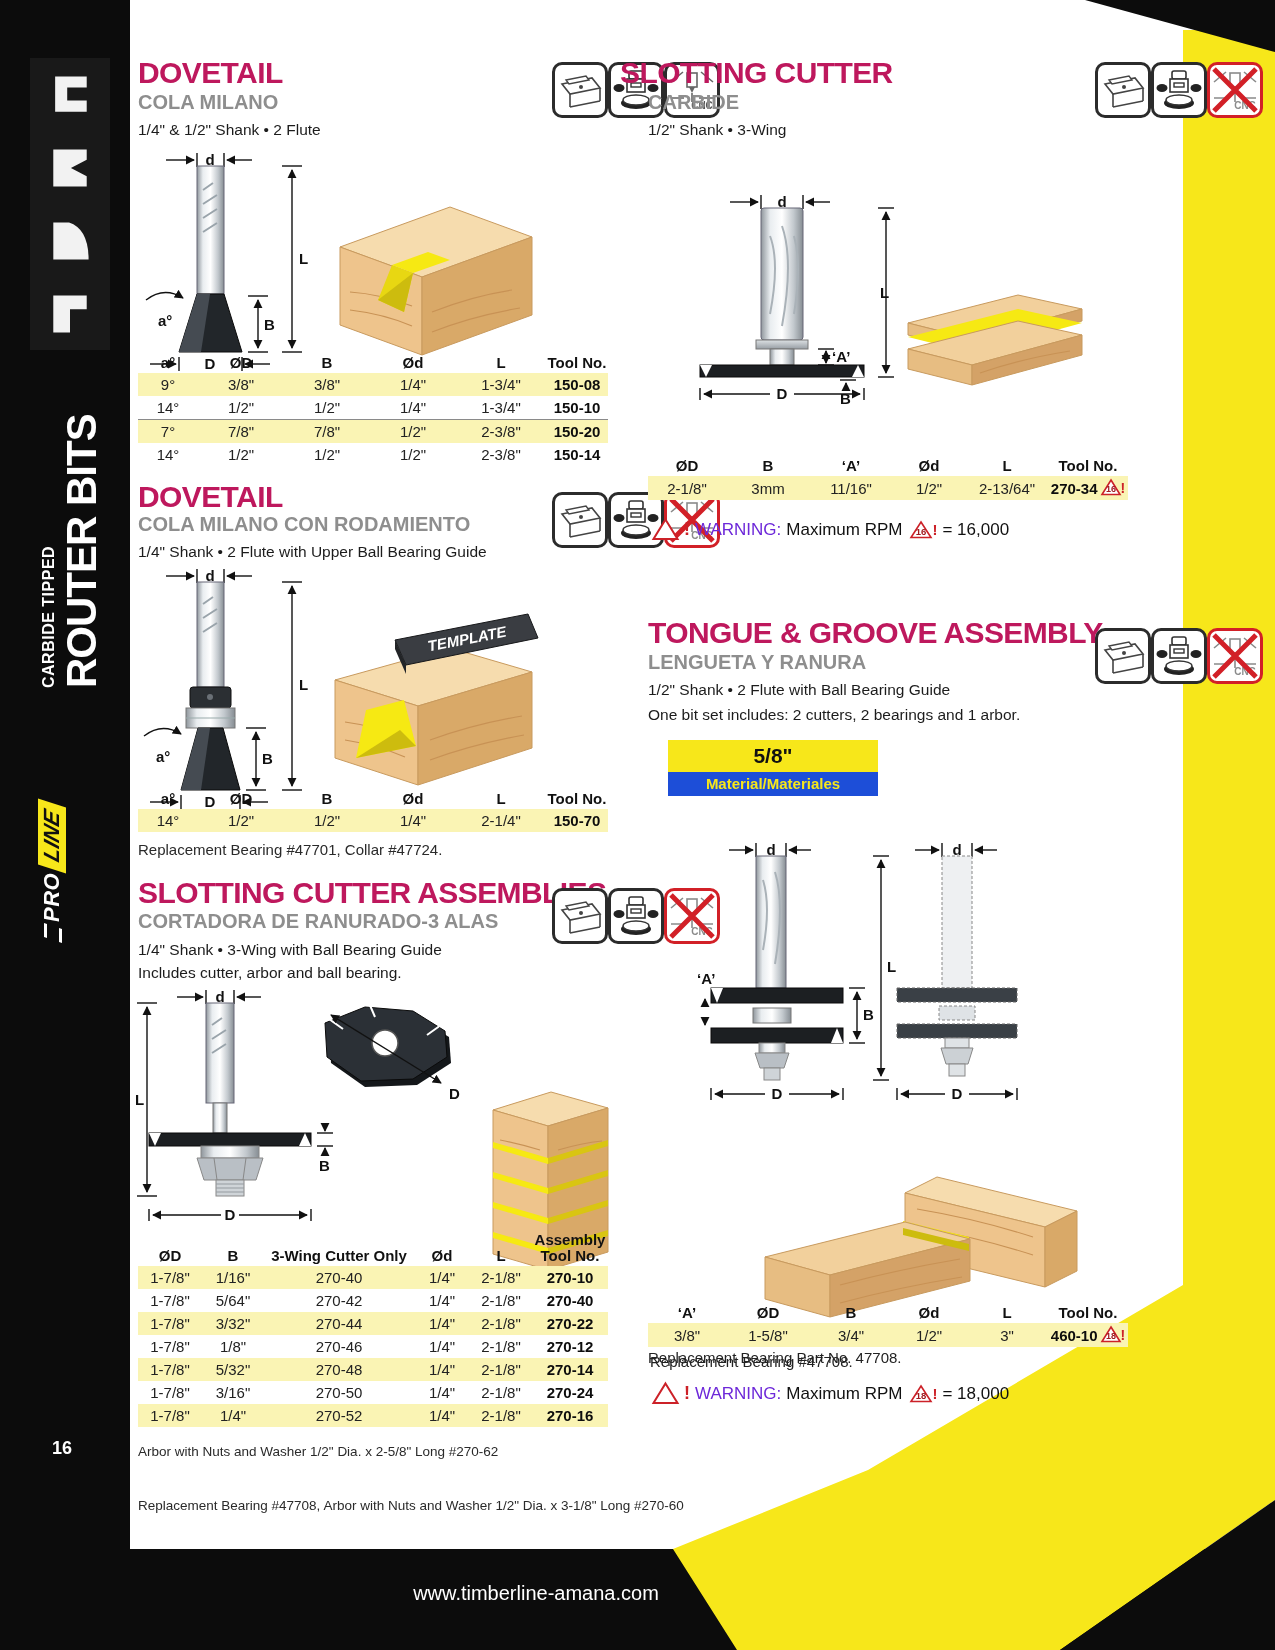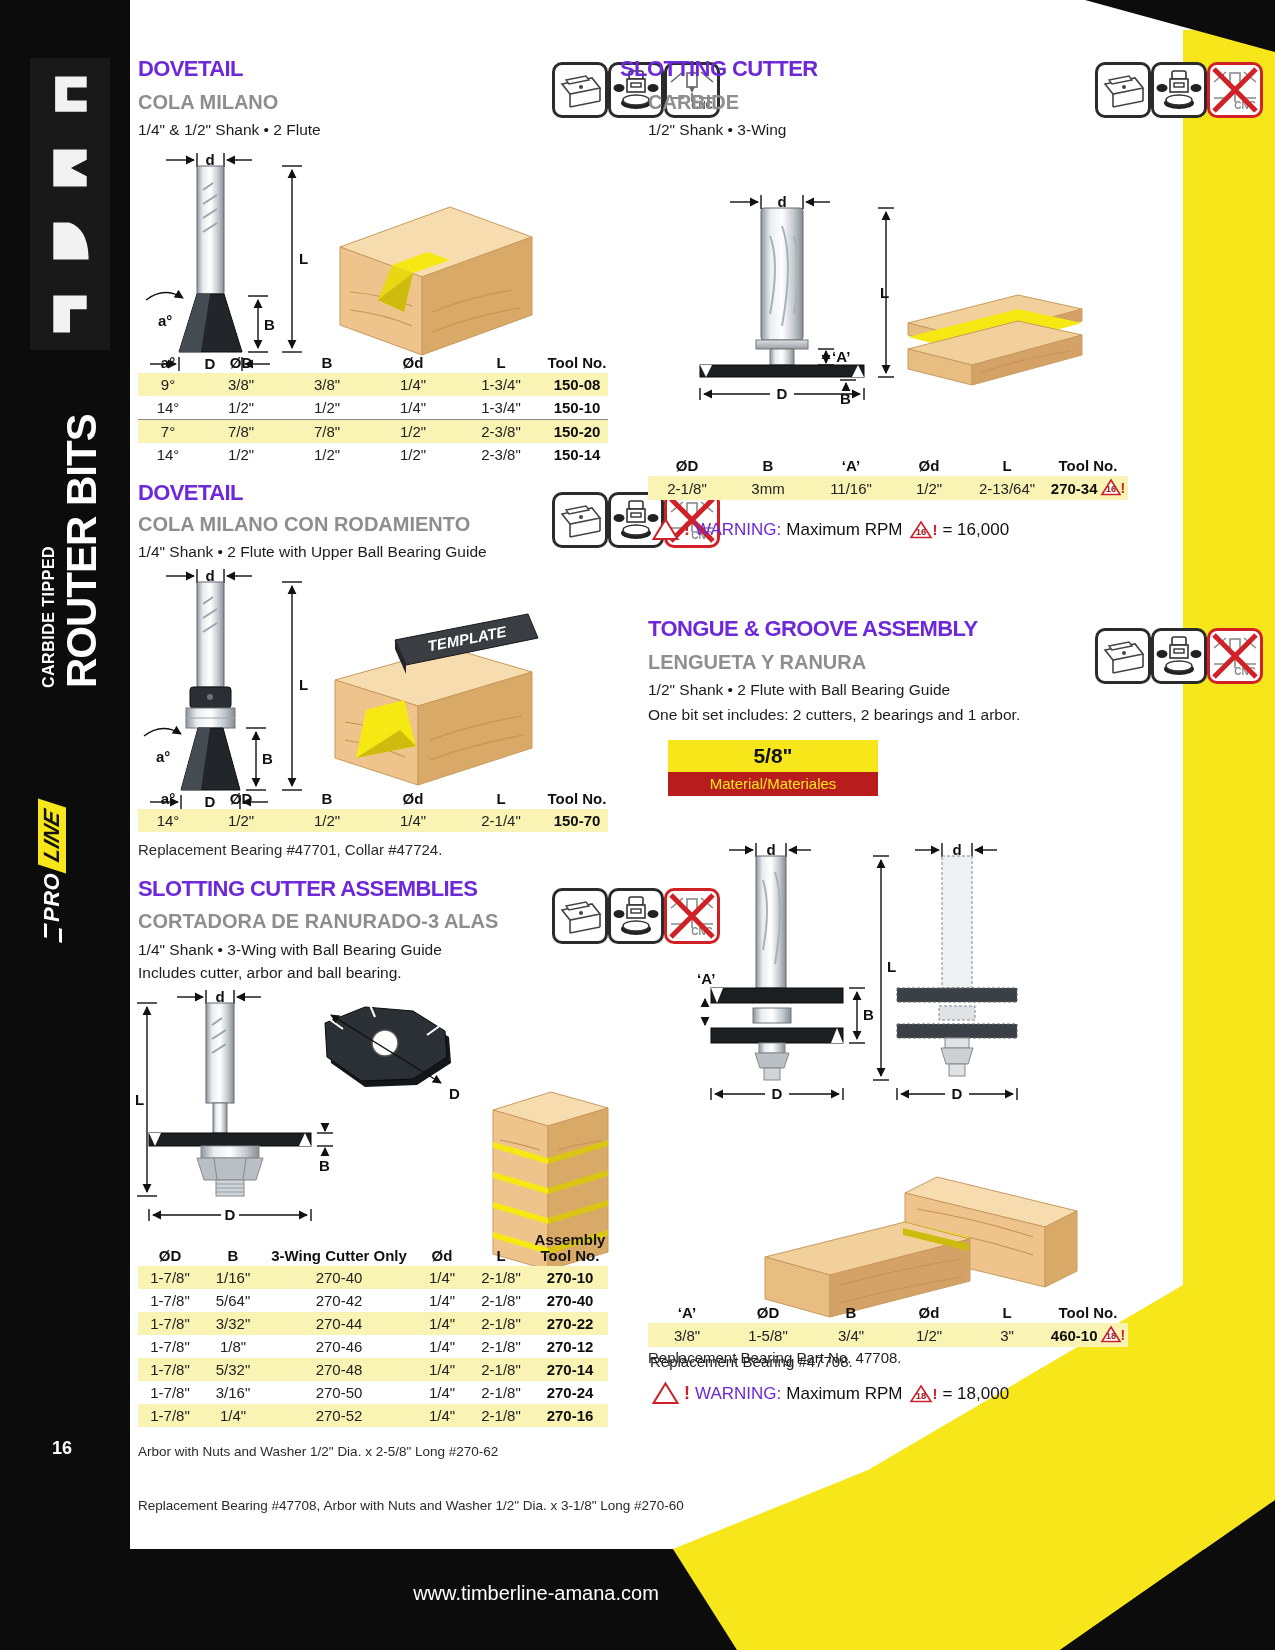--- a/index.html
+++ b/index.html
@@ -21,21 +21,21 @@
   .pagenum{left:52px;top:1438px;color:#fff;font-size:18px;font-weight:bold;z-index:3}
   .footerbar{left:0;top:1549px;width:1275px;height:101px;background:#0c0c0c;z-index:1}
   .yellowshape{left:0;top:0;width:1275px;height:1650px;background:#f7e71a;z-index:2;
     clip-path:polygon(1183px 30px,1275px 30px,1275px 1500px,1060px 1650px,737px 1650px,673px 1549px,868px 1470px,1183px 1285px)}
   .toptri{left:0;top:0;width:1275px;height:60px;background:#0c0c0c;z-index:3;
     clip-path:polygon(1085px 0px,1275px 0px,1275px 52px)}
   .cornertri{left:0;top:1480px;width:1275px;height:170px;background:#0c0c0c;z-index:3;
     clip-path:polygon(1060px 170px,1275px 20px,1275px 170px)}
   .footer-url{left:386px;top:1582px;width:300px;text-align:center;color:#fff;font-size:20px;z-index:4}
   
-  .h1{font-size:22px;font-weight:900;letter-spacing:-0.6px;color:#6d28d9;line-height:1;z-index:4}
+  .h1{font-size:30px;font-weight:900;letter-spacing:-0.6px;color:#be185d;line-height:1;z-index:4}
   .h2{font-size:20px;font-weight:bold;color:#8e8e8e;line-height:1;z-index:4}
   .spec{font-size:15.5px;color:#1c1c1c;z-index:4}
   .note{font-size:13.5px;color:#2a2a2a;z-index:4}
   
   .spec-table{border-collapse:collapse;table-layout:fixed;z-index:4;position:absolute}
   .spec-table th{font-size:15px;font-weight:bold;color:#111;padding:2px 0;text-align:center;vertical-align:bottom}
   .spec-table td{font-size:15px;color:#222;text-align:center;padding:3px 0;white-space:nowrap}
   .spec-table .tool{font-weight:bold;color:#0d0d0d}
   tr.hl{background:#faf4b4}
   tr.rule td{border-top:1.5px solid #8a8a8a}
@@ -45,21 +45,21 @@
   .ibox{width:56px;height:56px;border:3px solid #2b2b2b;border-radius:10px;background:#fff;
         box-sizing:border-box;margin-bottom:9px;position:relative;display:flex;align-items:center;justify-content:center}
   .ibox.red{border-color:#d22027}
   
   .warnline{display:flex;align-items:center;gap:5px;font-size:17px;color:#111;z-index:4}
   .warnlabel{color:#6d28d9;font-weight:normal}
   .wx{color:#cc2128;font-weight:900;font-size:18px}
   .badge{display:inline-flex;align-items:center;margin-left:3px;vertical-align:-2px}
   
   .matyellow{background:#f7e71a;color:#111;font-weight:900;font-size:21px;text-align:center;line-height:32px;z-index:4}
-  .matblack{background:#b91c1c;color:#f7e71a;font-weight:normal;font-size:15px;text-align:center;line-height:24px;z-index:4}
+  .matblack{background:#1d4ed8;color:#f7e71a;font-weight:bold;font-size:15px;text-align:center;line-height:24px;z-index:4}
   
   svg{overflow:visible}
   .dg{stroke:#111;stroke-width:1.4;fill:none}
   .dim-t{font-family:"Liberation Sans",sans-serif;font-size:15px;font-weight:bold;fill:#111}
   .cncline{stroke:#8a8a8a;stroke-width:1.6;fill:none}
   .cnct{font-family:"Liberation Sans",sans-serif;font-size:10px;font-weight:bold;fill:#8a8a8a}
   .diagram{position:absolute;z-index:4}
   .overlap-note{position:absolute;z-index:4;font-size:15px;color:#222}
 </style>
 </head>

